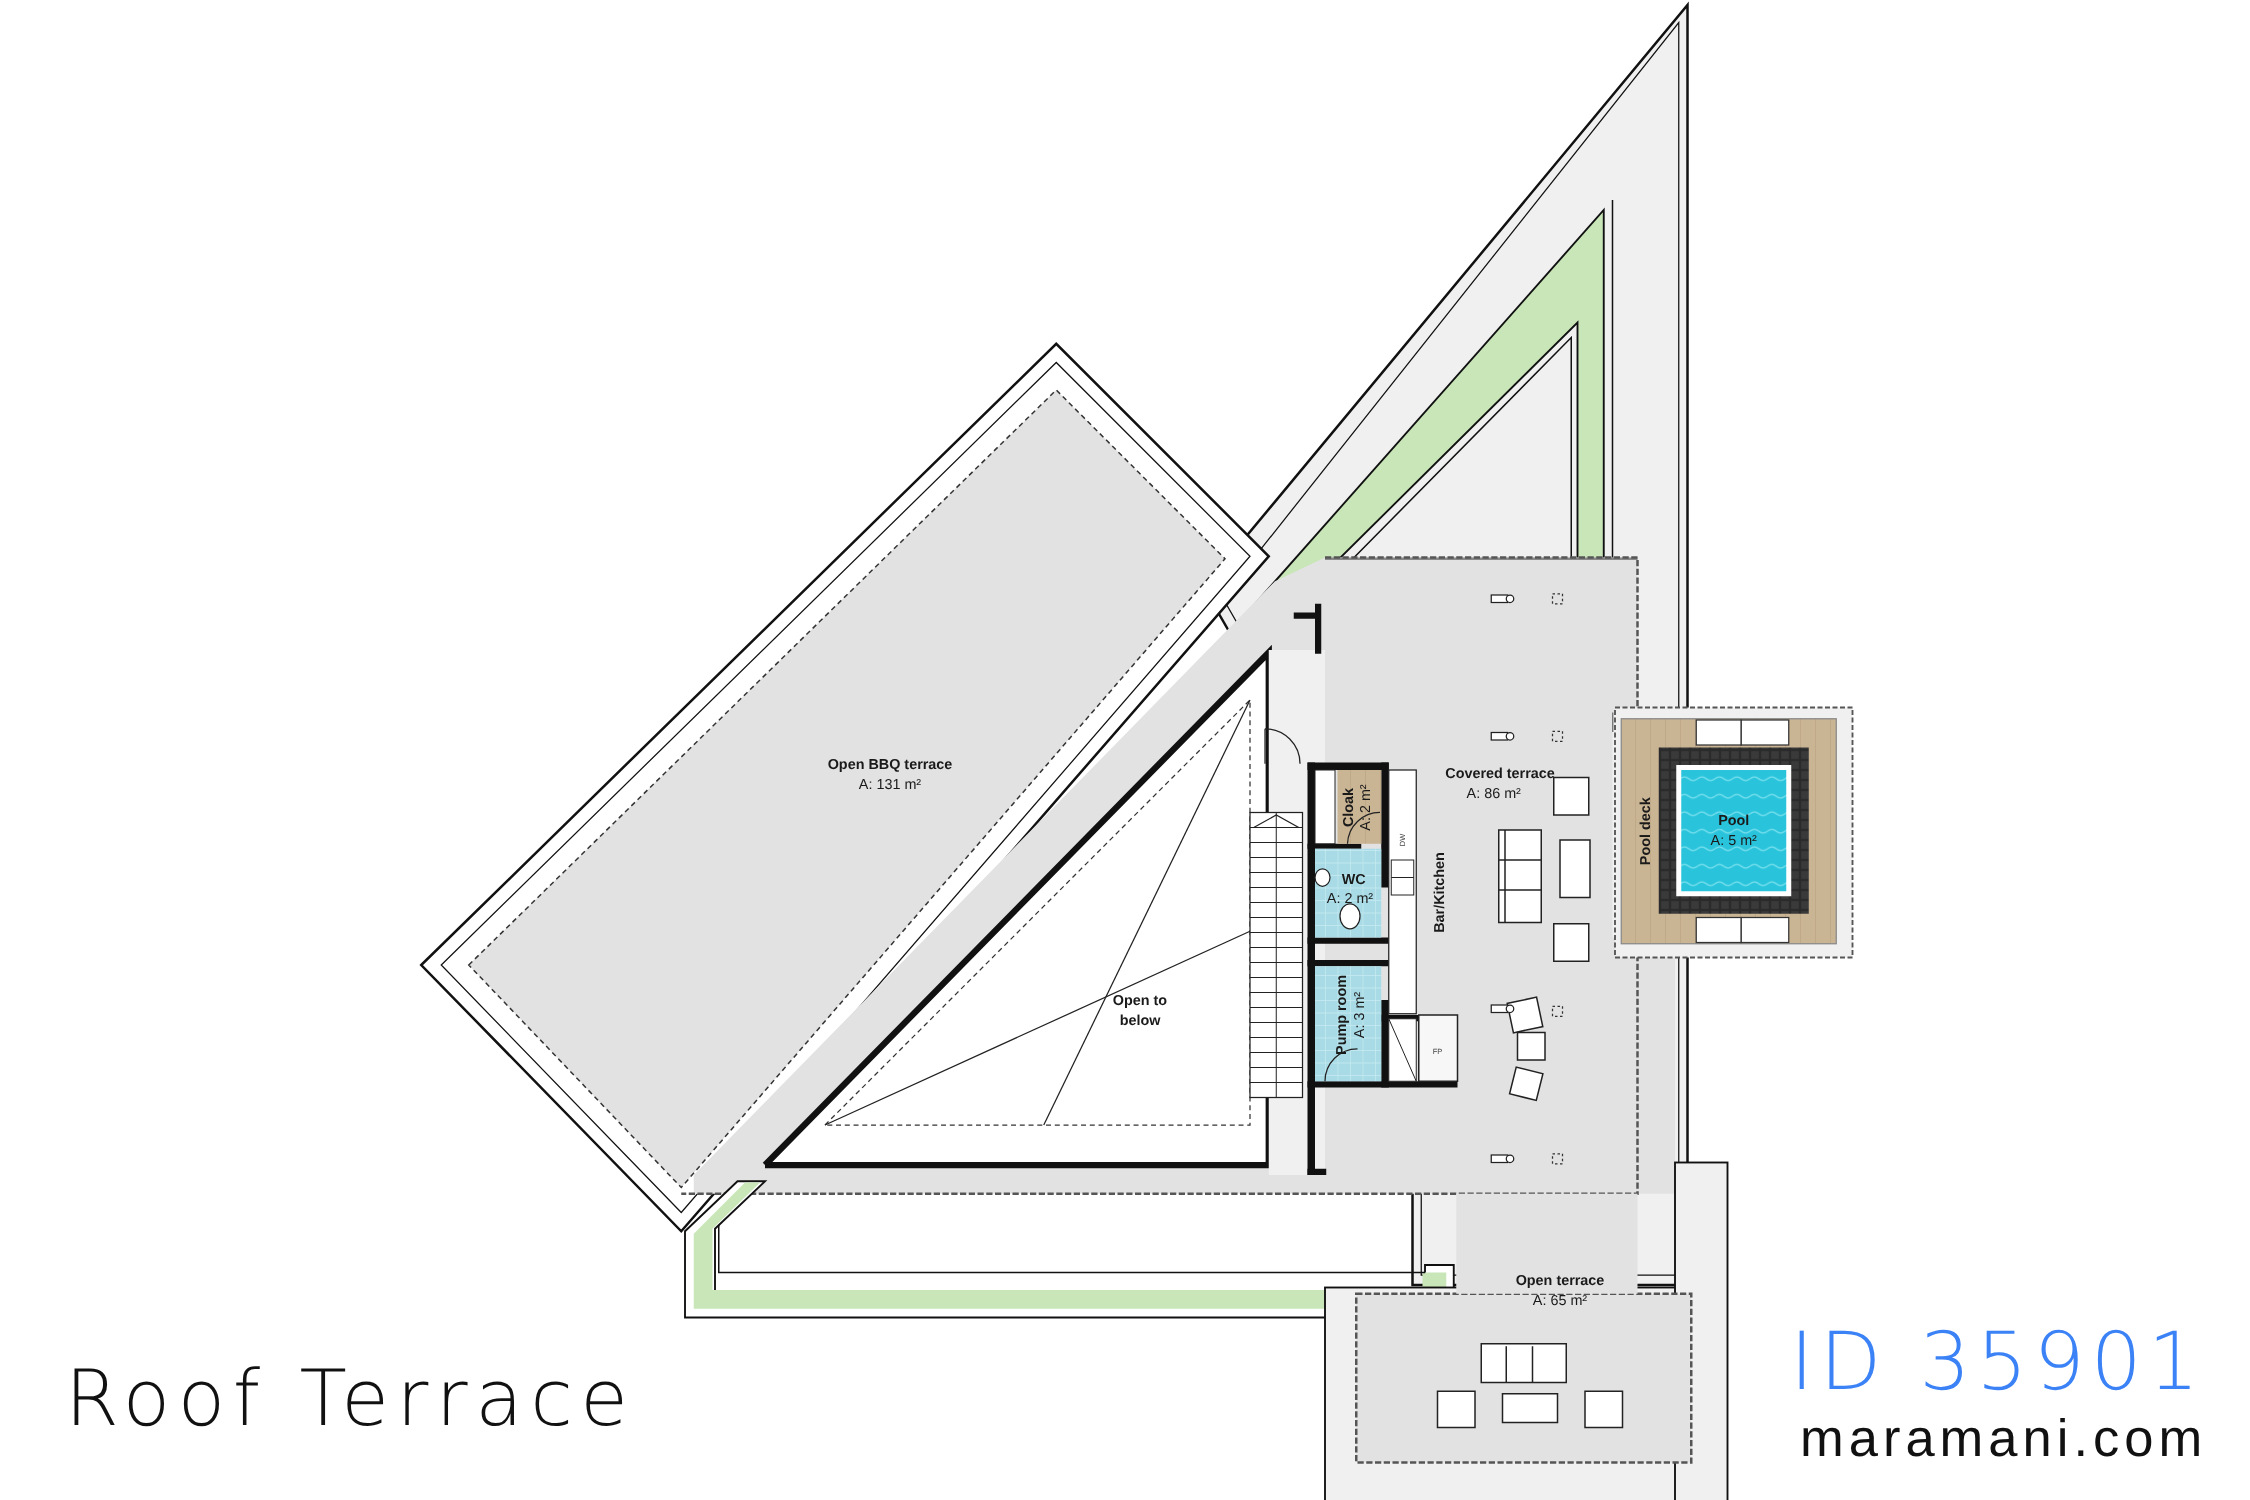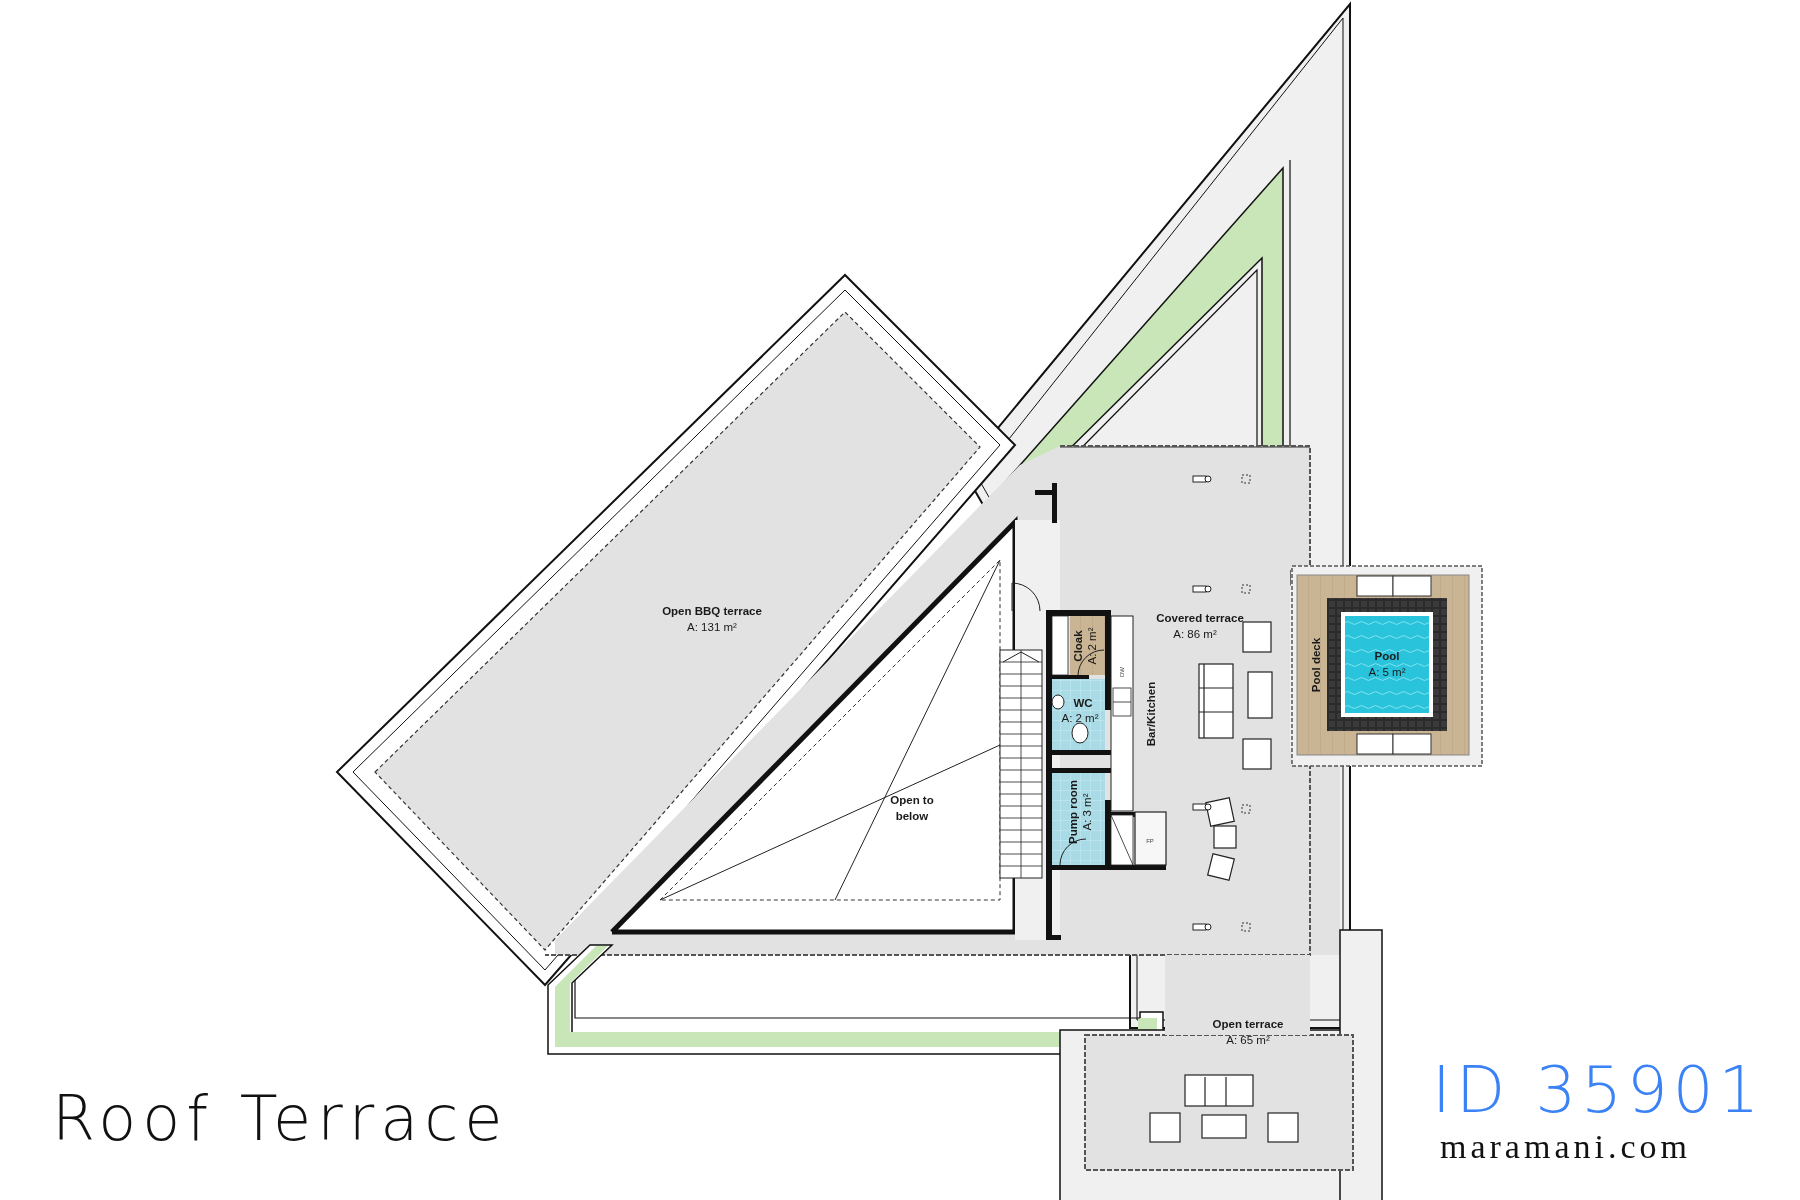--- a/index.html
+++ b/index.html
@@ -13,22 +13,22 @@
       font-family: "DejaVu Sans", sans-serif; font-weight: 300;
       font-size: 62px; letter-spacing: 6px; color: #111; line-height: 1;
     }
     .plan-id {
       position: absolute; left: 1432px; top: 1058px;
       font-family: "DejaVu Sans", sans-serif; font-weight: 300;
       font-size: 64px; letter-spacing: 5px; color: #3b82f6; line-height: 1;
     }
     .site {
       position: absolute; left: 1440px; top: 1130px;
-      font-family: Liberation Serif, serif;
-      font-size: 34px; letter-spacing: 4px; color: #111; line-height: 1;
+      font-family: Liberation Sans, sans-serif;
+      font-size: 42px; letter-spacing: 4px; color: #111; line-height: 1;
     }
   </style>
 </head>
 <body>
 
 <svg id="plan" viewBox="0 0 1800 1200" xmlns="http://www.w3.org/2000/svg">
   <defs>
     <pattern id="tile" width="10" height="10" patternUnits="userSpaceOnUse">
       <rect width="10" height="10" fill="#a9dbe6"></rect>
       <path d="M10 0 L0 0 0 10" fill="none" stroke="#c8ecf2" stroke-width="1"></path>

